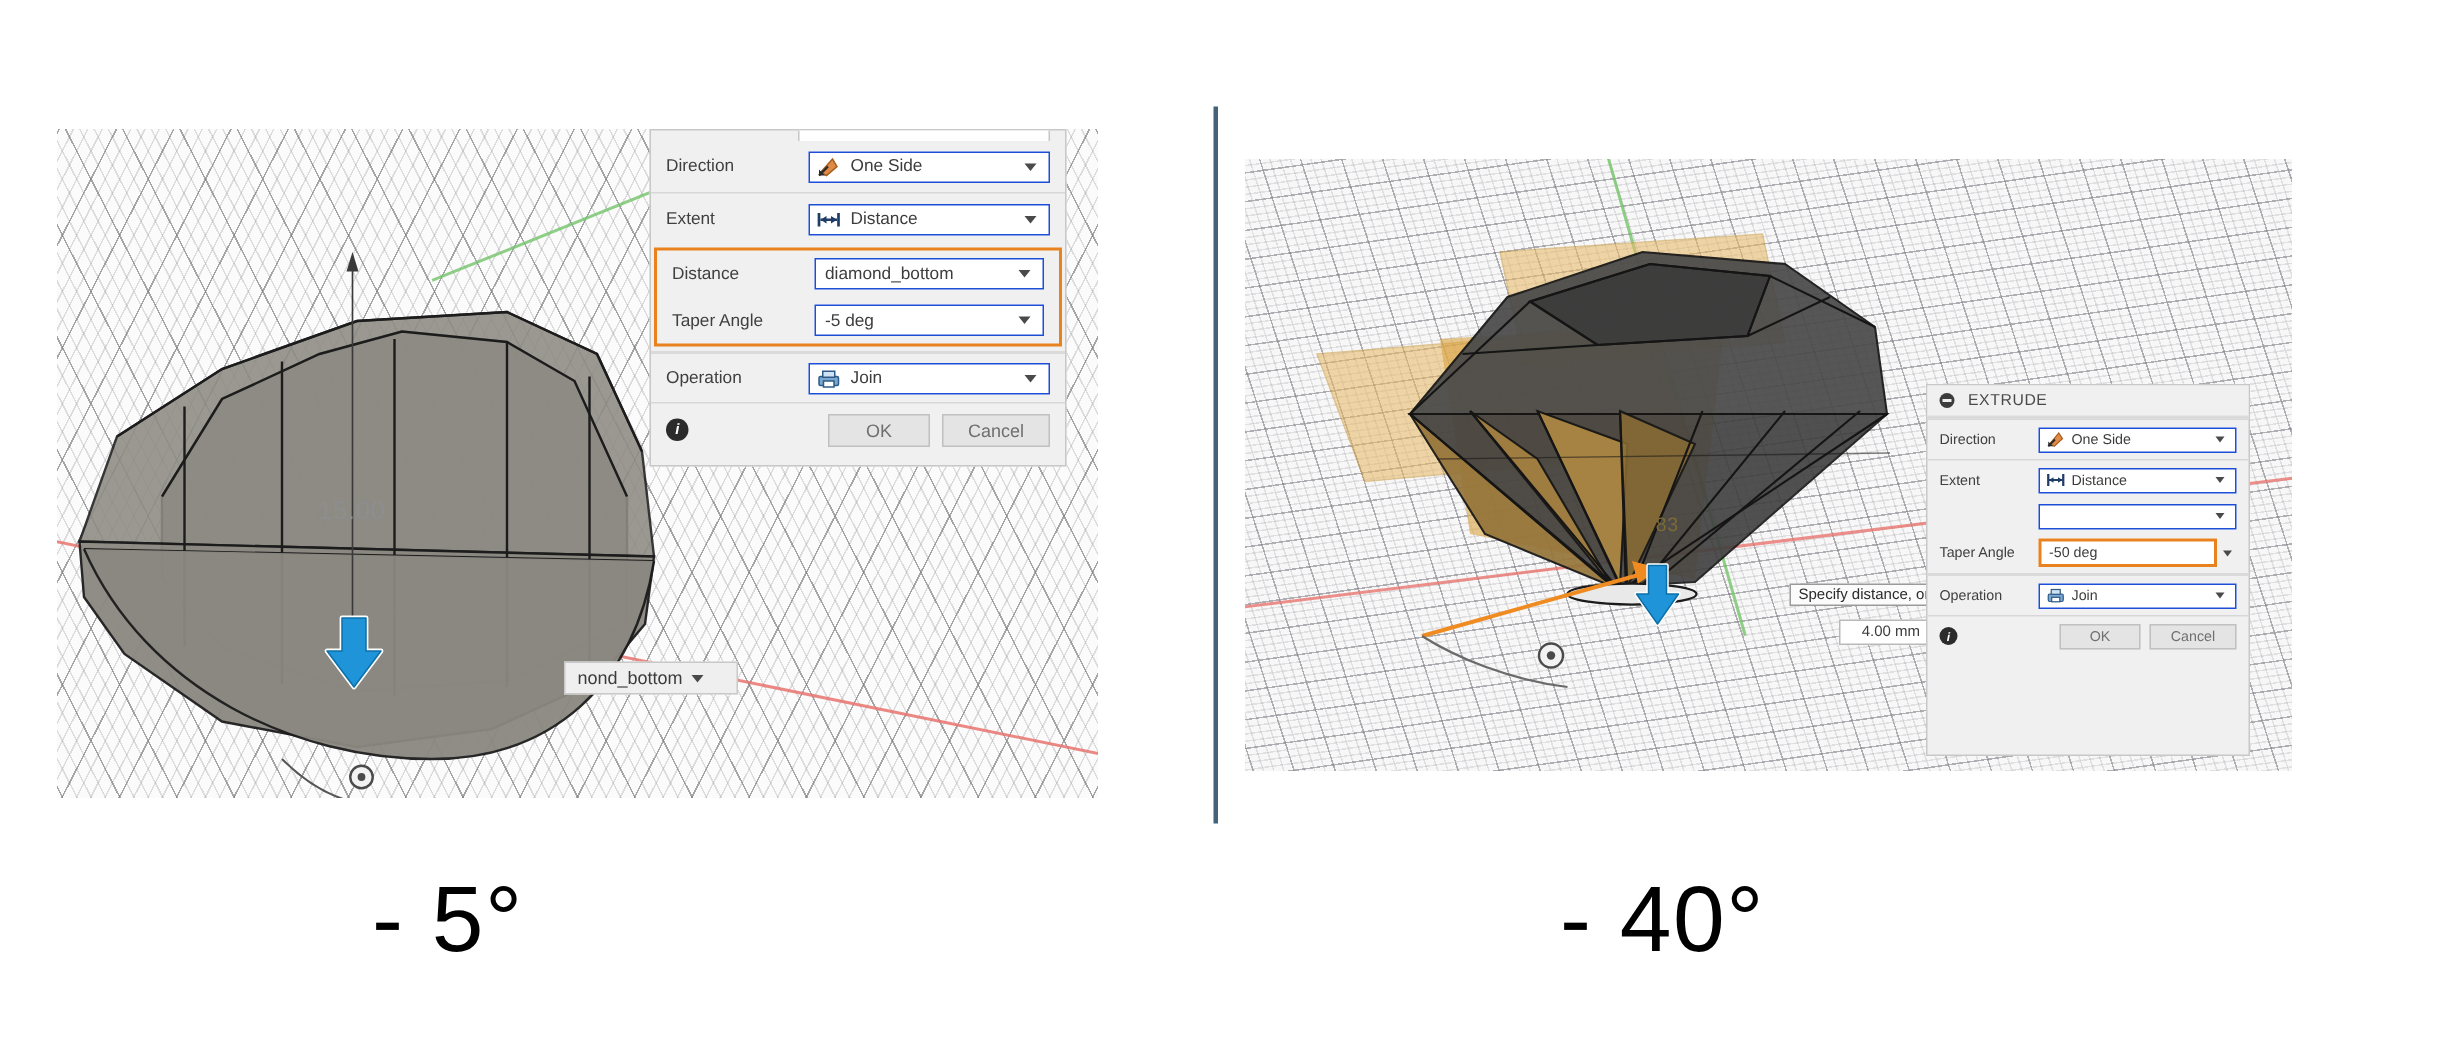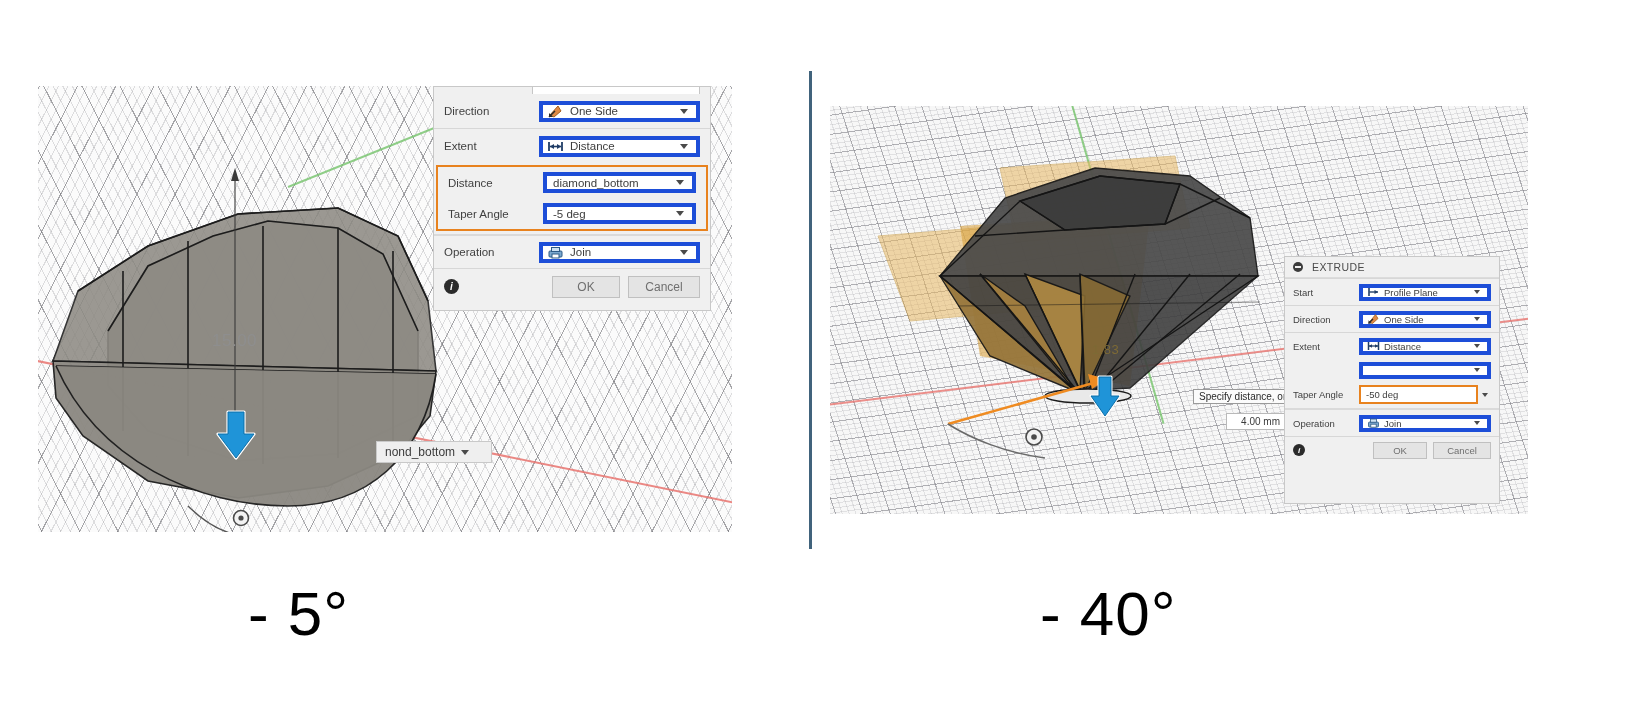--- a/index.html
+++ b/index.html
@@ -74,21 +74,21 @@
     width: 10px; height: 10px; border-radius: 50%;
     background: #3c3c3c; position: relative; flex: none;
   }
   .dot-ico::after {
     content:""; position:absolute; left:2px; top:4.3px; width:6px; height:1.6px; background:#f0f0f0;
   }
   .dlg-row { display: flex; align-items: center; padding: 0 10px; }
   .lbl { font-size: 11.5px; color: #3f3f3f; flex: none; }
   .fld {
     display: flex; align-items: center; gap: 6px;
-    background: #fff; border: 4px solid #1d4ed8;
+    background: #fff; border: 1px solid #1d4ed8;
     height: 21px; padding: 0 4px; font-size: 11.5px; color: #3d3d3d;
     flex: 1; min-width: 0;
   }
   .fld.plain { padding-left: 6px; }
   .fld .txt { white-space: nowrap; overflow: hidden; }
   .caret {
     width: 0; height: 0; flex: none;
     border-left: 4px solid transparent; border-right: 4px solid transparent;
     border-top: 5px solid #4a4a4a;
   }
@@ -379,37 +379,20 @@
 
   <div class="dlg" id="dlgRight">
     <div class="dlg-title">
       <span class="dot-ico"></span>
       <span>EXTRUDE</span>
     </div>
 
 
     <div class="sep"></div>
 
-    <div class="dlg-row">
-      <span class="lbl">Start</span>
-      <div class="fld">
-        <span class="ico">
-          <svg width="13" height="12" viewBox="0 0 13 12">
-            <line x1="2" y1="2" x2="2" y2="10" stroke="#1f3d66" stroke-width="1.6"></line>
-            <line x1="2.5" y1="6" x2="11" y2="6" stroke="#1f3d66" stroke-width="1.4"></line>
-            <polygon points="11,6 7.5,4 7.5,8" fill="#1f3d66"></polygon>
-          </svg>
-        </span>
-        <span class="txt">Profile Plane</span>
-        <span style="flex:1"></span>
-        <span class="caret-slot" style="width:13px">
-          <span class="caret"></span>
-        </span>
-      </div>
-    </div>
 
     <div class="sep"></div>
 
     <div class="dlg-row">
       <span class="lbl">Direction</span>
       <div class="fld">
         <span class="ico">
           <svg width="13" height="12" viewBox="0 0 13 12">
             <path d="M2.5,9 L8.5,1.6 L11,5.5 L5.5,10.5 Z" fill="#e08a45" stroke="#a45f1f" stroke-width=".8"></path>
             <path d="M1.5,10.5 L6,6" stroke="#2b2b2b" stroke-width="1.3"></path>

